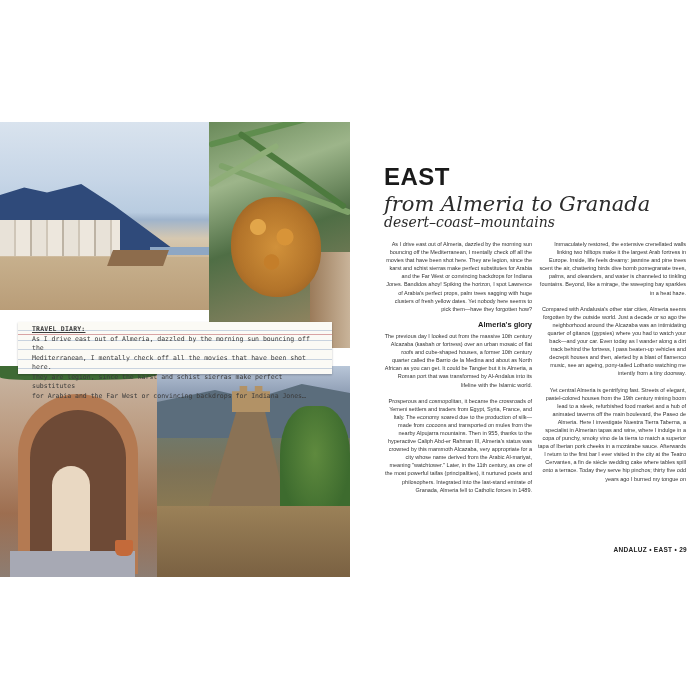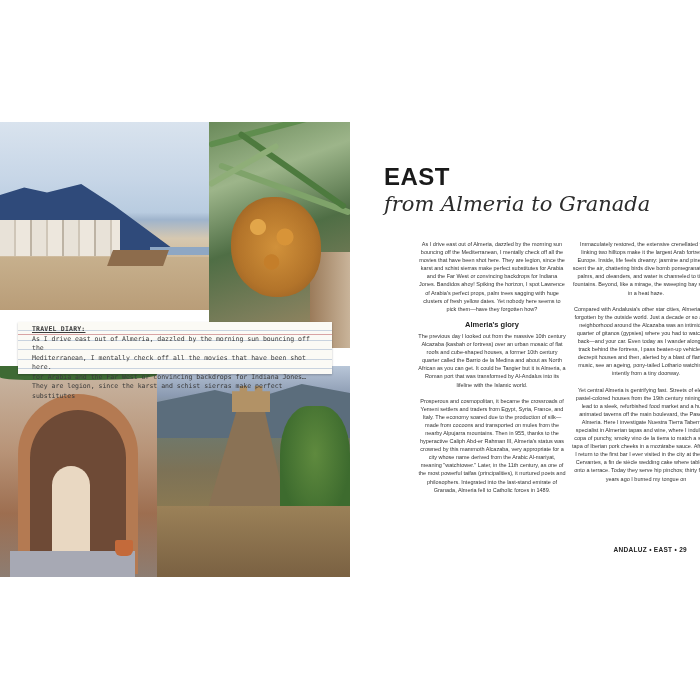--- a/index.html
+++ b/index.html
@@ -59,21 +59,21 @@
       padding: 3px 10px 0 14px; box-sizing: border-box; margin-top: 12px;
     }
     .diary::before { content: ""; position: absolute; left: 0; right: 0; top: 12px; height: 1px; background: #d9a4a4; }
     .diary .diary-title { font-weight: bold; text-decoration: underline; letter-spacing: 0.2px; }
 
     
     .title { position: absolute; left: 384px; top: 163px; font-family: Liberation Sans, sans-serif; font-size: 24px; font-weight: bold; color: #1a1a1a; letter-spacing: 0.5px; }
     .subtitle { position: absolute; left: 384px; top: 192px; font-family: "DejaVu Serif", serif; font-style: italic; font-size: 21px; color: #2b2b2b; }
     .subsubtitle { position: absolute; left: 384px; top: 214px; font-family: "DejaVu Serif", serif; font-style: italic; font-size: 14px; color: #2b2b2b; }
 
-    .col { position: absolute; top: 240px; width: 148px; font-family: "Liberation Sans", sans-serif; font-size: 5.5px; line-height: 8.1px; color: #333; text-align: center; margin-left: 34px; }
+    .col { position: absolute; top: 240px; width: 148px; font-family: "Liberation Sans", sans-serif; font-size: 5.5px; line-height: 8.1px; color: #333; text-align: right; }
     .col-left { left: 384px; }
     .col-right { left: 538px; }
     .col p { margin: 0 0 8px 0; }
     .col h3 { font-family: "Liberation Sans", sans-serif; font-size: 7.5px; font-weight: bold; margin: 0 0 3px 0; color: #1d1d1d; }
 
     .footer { position: absolute; left: 597px; top: 546px; width: 90px; text-align: right; font-family: "Liberation Sans", sans-serif; font-size: 6.5px; font-weight: bold; letter-spacing: 0.3px; color: #222; }
   </style>
 </head>
 <body>
 
@@ -110,26 +110,27 @@
     <div class="rock"></div>
     <div class="castle"></div>
     <div class="trees"></div>
     <div class="shrubs"></div>
   </div>
 
   <div class="diary">
     <div class="diary-title">TRAVEL DIARY:</div>
     <div class="diary-line">As I drive east out of Almeria, dazzled by the morning sun bouncing off the</div>
     <div class="diary-line">Mediterranean, I mentally check off all the movies that have been shot here.</div>
+    <div class="diary-line">They are legion, since the karst and schist sierras make perfect substitutes</div>
     <div class="diary-line">for Arabia and the Far West or convincing backdrops for Indiana Jones…</div>
-    <div class="diary-line">They are legion, since the karst and schist sierras make perfect substitutes</div>
   </div>
 
   <div class="title">EAST</div>
   <div class="subtitle">from Almeria to Granada</div>
+  <div class="subsubtitle">desert–coast–mountains</div>
 
   <div class="col col-left">
     <p>As I drive east out of Almeria, dazzled by the morning sun bouncing off the Mediterranean, I mentally check off all the movies that have been shot here. They are legion, since the karst and schist sierras make perfect substitutes for Arabia and the Far West or convincing backdrops for Indiana Jones. Bandidos ahoy! Spiking the horizon, I spot Lawrence of Arabia's perfect props, palm trees sagging with huge clusters of fresh yellow dates. Yet nobody here seems to pick them—have they forgotten how?</p>
     <h3>Almeria's glory</h3>
     <p>The previous day I looked out from the massive 10th century Alcazaba (kasbah or fortress) over an urban mosaic of flat roofs and cube-shaped houses, a former 10th century quarter called the Barrio de la Medina and about as North African as you can get. It could be Tangier but it is Almeria, a Roman port that was transformed by Al-Andalus into its lifeline with the Islamic world.</p>
     <p>Prosperous and cosmopolitan, it became the crossroads of Yemeni settlers and traders from Egypt, Syria, France, and Italy. The economy soared due to the production of silk—made from cocoons and transported on mules from the nearby Alpujarra mountains. Then in 955, thanks to the hyperactive Caliph Abd-er Rahman III, Almeria's status was crowned by this mammoth Alcazaba, very appropriate for a city whose name derived from the Arabic Al-mariyat, meaning "watchtower." Later, in the 11th century, as one of the most powerful taifas (principalities), it nurtured poets and philosophers. Integrated into the last-stand emirate of Granada, Almeria fell to Catholic forces in 1489.</p>
   </div>
 
   <div class="col col-right">
     <p>Immaculately restored, the extensive crenellated walls linking two hilltops make it the largest Arab fortress in Europe. Inside, life feels dreamy: jasmine and pine trees scent the air, chattering birds dive bomb pomegranate trees, palms, and oleanders, and water is channeled to tinkling fountains. Beyond, like a mirage, the sweeping bay sparkles in a heat haze.</p>

